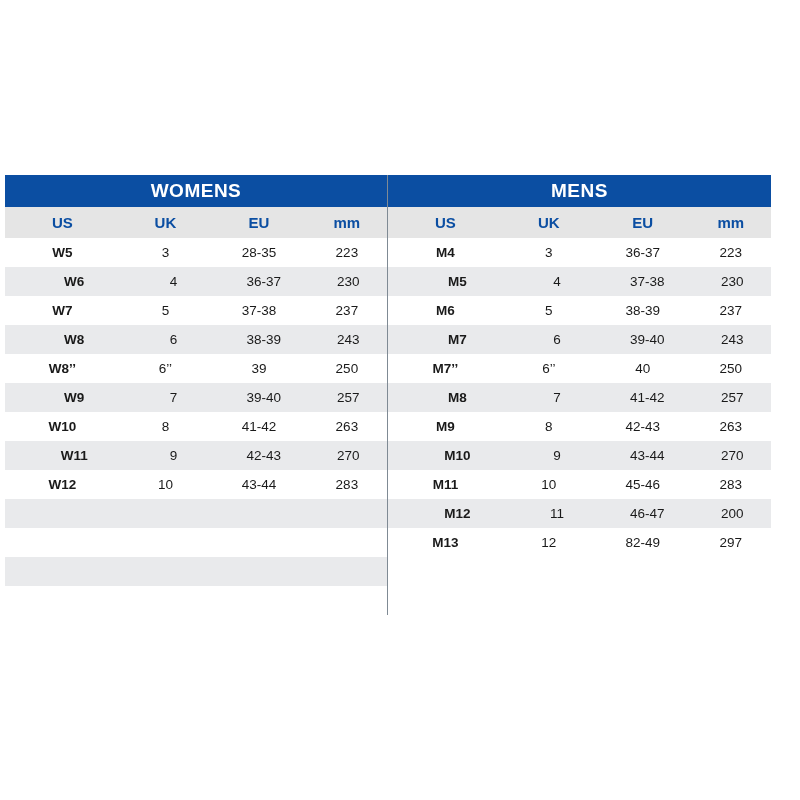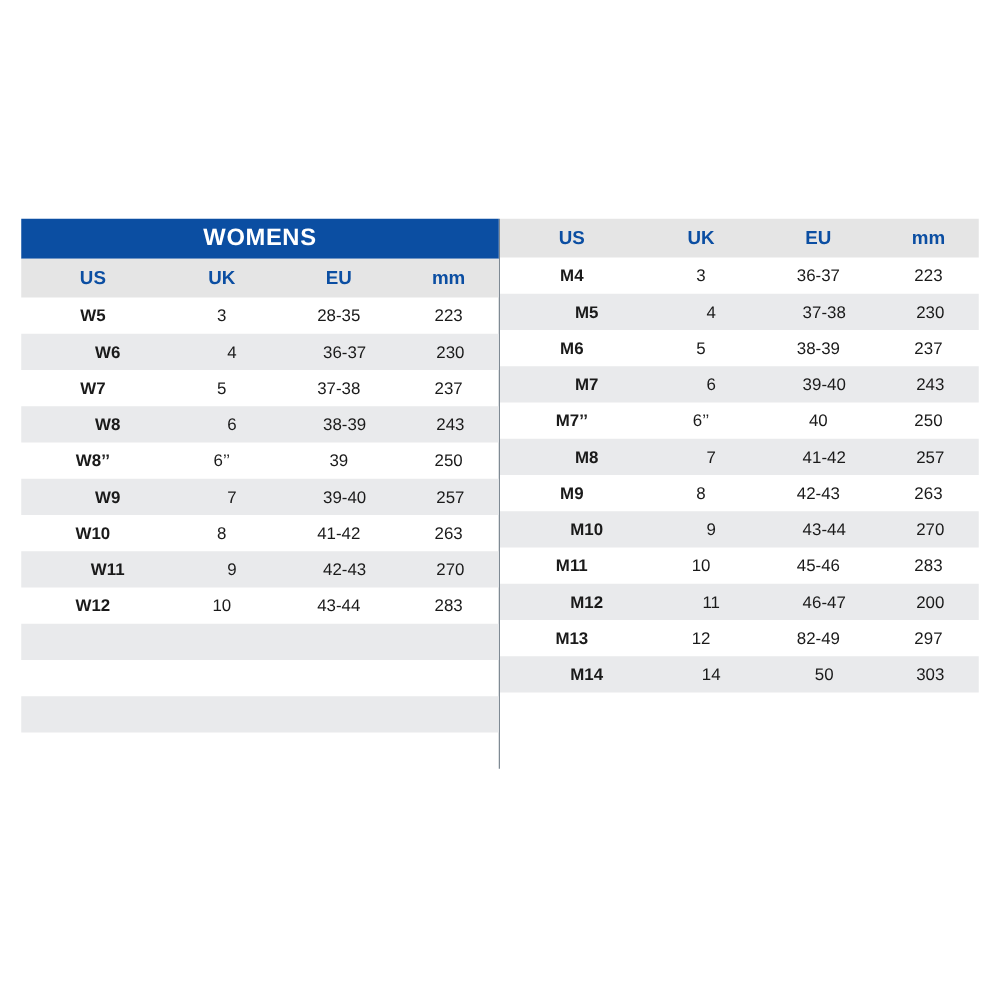--- a/index.html
+++ b/index.html
@@ -15,21 +15,21 @@
     overflow: hidden;
   }
   .page {
     position: relative;
     width: 800px;
     height: 800px;
     background: #ffffff;
   }
   .size-chart {
     position: absolute;
-    left: 17px;
+    left: 5px;
     top: 175px;
     width: 766px;
   }
   .chart-grid {
     display: flex;
     width: 100%;
   }
   .chart-half {
     width: 50%;
     position: relative;
@@ -174,20 +174,21 @@
         </div>
         <div class="row">
           <div class="cell c-us us-val"></div>
           <div class="cell c-uk"></div>
           <div class="cell c-eu"></div>
           <div class="cell c-mm"></div>
         </div>
       </div>
 
       <div class="chart-half right">
+        <div class="band">MENS</div>
         <div class="colhead">
           <div class="cell c-us">US</div>
           <div class="cell c-uk">UK</div>
           <div class="cell c-eu">EU</div>
           <div class="cell c-mm">mm</div>
         </div>
 
         <div class="row">
           <div class="cell c-us us-val">M4</div>
           <div class="cell c-uk">3</div>
@@ -247,26 +248,20 @@
           <div class="cell c-uk">11</div>
           <div class="cell c-eu">46-47</div>
           <div class="cell c-mm">200</div>
         </div>
         <div class="row">
           <div class="cell c-us us-val">M13</div>
           <div class="cell c-uk">12</div>
           <div class="cell c-eu">82-49</div>
           <div class="cell c-mm">297</div>
         </div>
-        <div class="row alt">
-          <div class="cell c-us us-val">M14</div>
-          <div class="cell c-uk">14</div>
-          <div class="cell c-eu">50</div>
-          <div class="cell c-mm">303</div>
-        </div>
         <div class="row">
           <div class="cell c-us us-val"></div>
           <div class="cell c-uk"></div>
           <div class="cell c-eu"></div>
           <div class="cell c-mm"></div>
         </div>
       </div>
 
     </div>
   </div>

